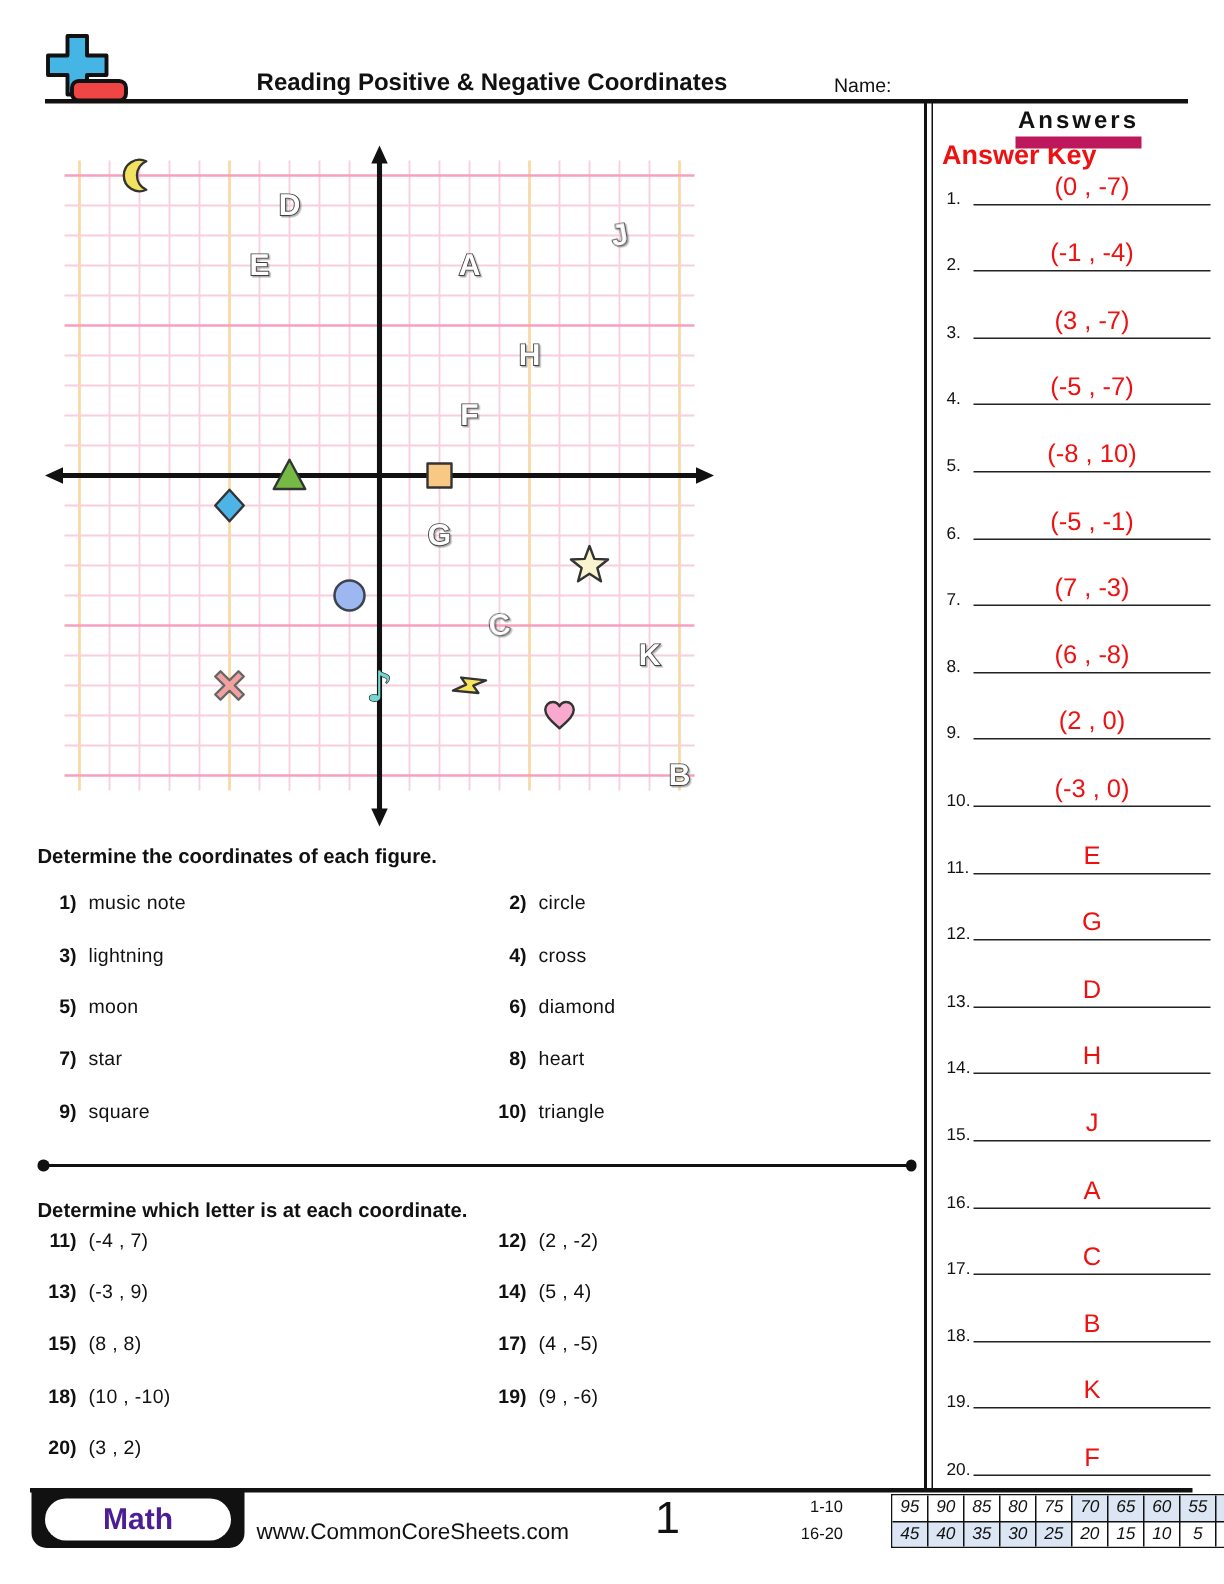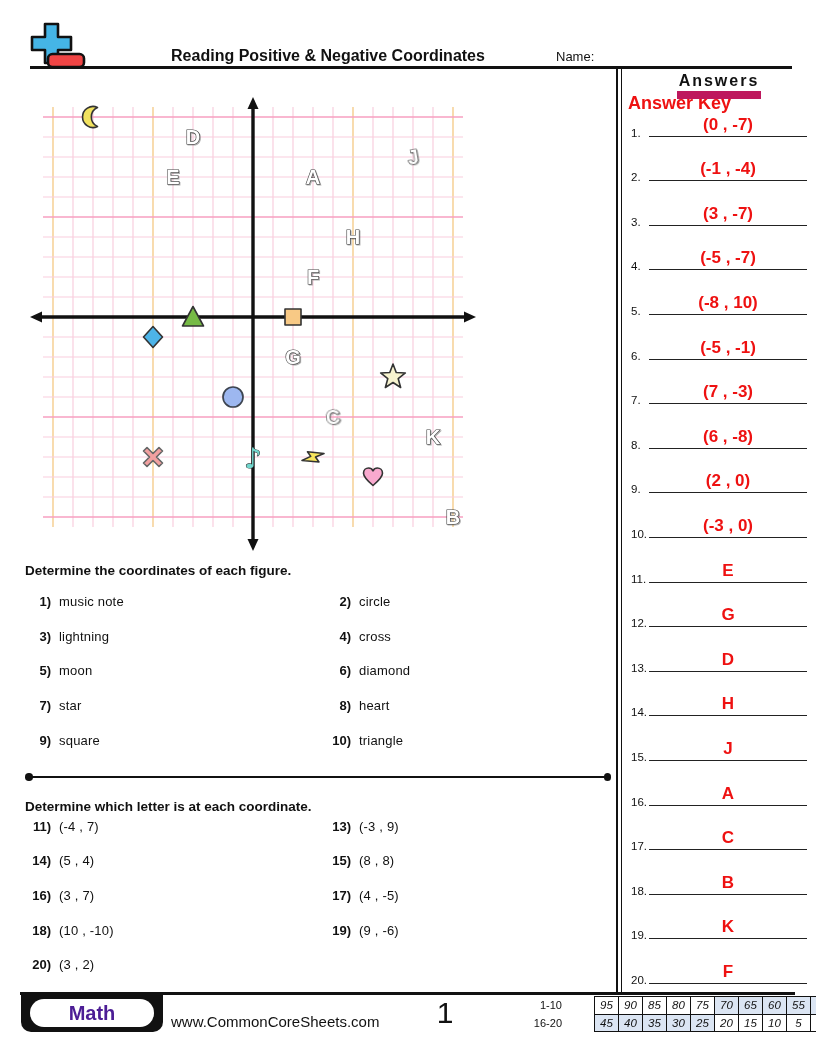--- a/index.html
+++ b/index.html
@@ -21,21 +21,21 @@
 
   
   .answers-title{position:absolute;left:622px;top:72px;width:194px;text-align:center;}
   .answers-title span{display:inline-block;font-size:16px;font-weight:700;letter-spacing:2px;
                       border-bottom:8px solid #be185d;padding:0 2px 1px 2px;}
   .answers-list{position:absolute;left:622px;top:100px;width:194px;}
   .ans-row{position:relative;height:44.6px;}
   .ans-num{position:absolute;left:9px;bottom:6px;font-size:11.5px;}
   .ans-line{position:absolute;left:27px;right:9px;bottom:8px;border-bottom:1.7px solid #222;}
   .ans-text{position:absolute;left:27px;right:9px;bottom:10px;text-align:center;
-            color:#ee1111;font-weight:700;font-size:17px;line-height:20px;white-space:nowrap;}
+            color:#ee1111;font-weight:400;font-size:17px;line-height:20px;white-space:nowrap;}
 
   
   .grid-svg{position:absolute;left:28px;top:94px;}
   .bubble-letter{font-family:"Liberation Sans",sans-serif;font-size:20px;font-weight:700;
                  fill:#ffffff;stroke:#3f3f3f;stroke-width:1.2px;paint-order:stroke;
                  filter:drop-shadow(1.2px 1.6px 0 rgba(80,80,80,.45));}
 
   
   .sec-heading{position:absolute;left:25px;width:590px;font-size:13.5px;font-weight:700;line-height:18px;}
   .q-rows{position:absolute;left:25px;width:585px;display:grid;grid-template-columns:300px 285px;align-items:center;}
@@ -327,34 +327,34 @@
 <div class="divider"></div>
 
 <div class="sec-heading" style="top:798px;">Determine which letter is at each coordinate.</div>
 <div class="q-rows" style="top:809px;grid-auto-rows:34.6px;">
 
 <div class="q">
     <span class="q-num">11)</span>
     <span class="q-label">(-4 , 7)</span>
   </div>
     <div class="q">
+    <span class="q-num">12)</span>
+    <span class="q-label">(2 , -2)</span>
+  </div>
+    <div class="q">
     <span class="q-num">13)</span>
     <span class="q-label">(-3 , 9)</span>
   </div>
     <div class="q">
     <span class="q-num">14)</span>
     <span class="q-label">(5 , 4)</span>
   </div>
     <div class="q">
     <span class="q-num">15)</span>
     <span class="q-label">(8 , 8)</span>
-  </div>
-    <div class="q">
-    <span class="q-num">16)</span>
-    <span class="q-label">(3 , 7)</span>
   </div>
     <div class="q">
     <span class="q-num">17)</span>
     <span class="q-label">(4 , -5)</span>
   </div>
     <div class="q">
     <span class="q-num">18)</span>
     <span class="q-label">(10 , -10)</span>
   </div>
     <div class="q">

